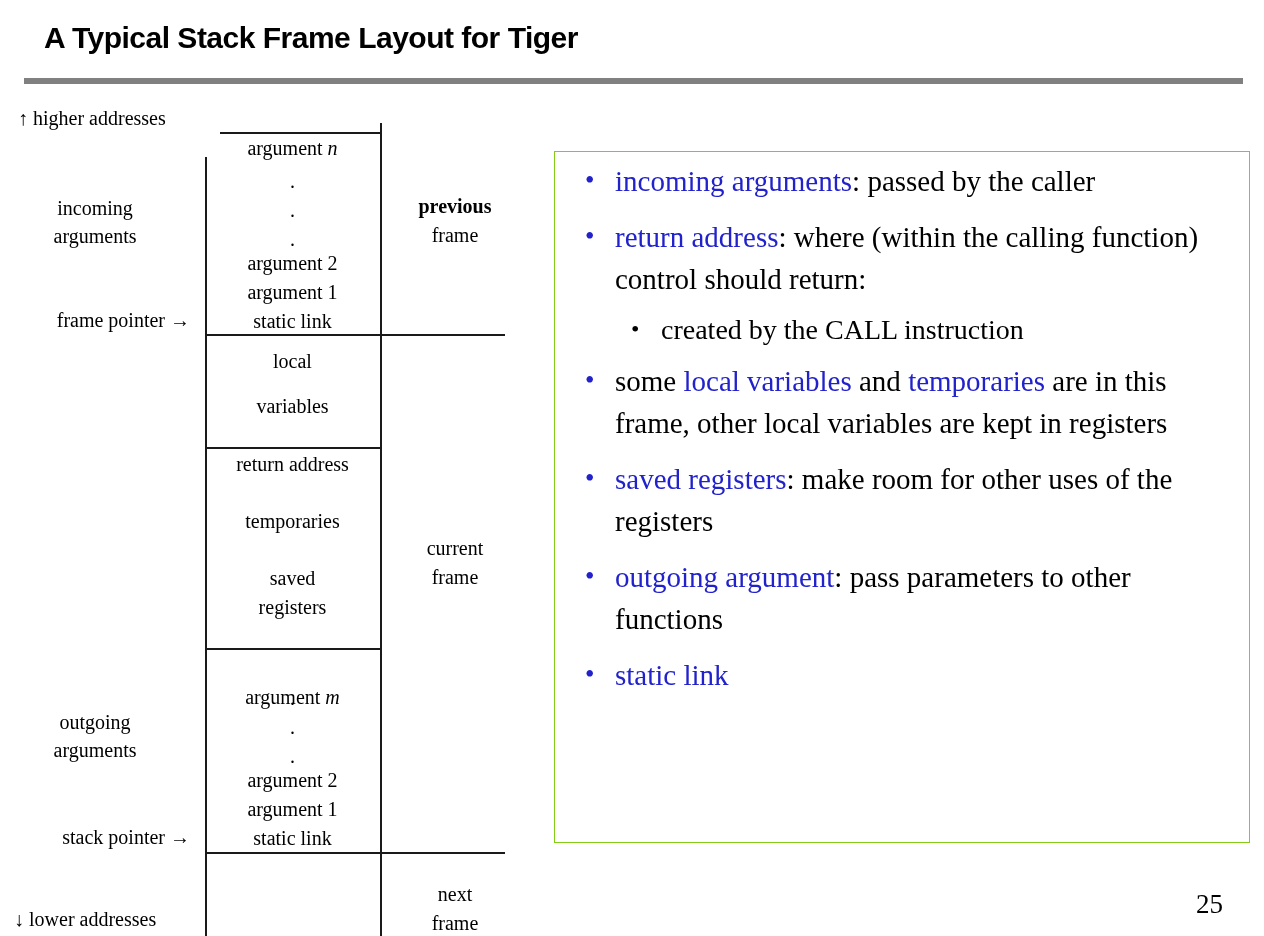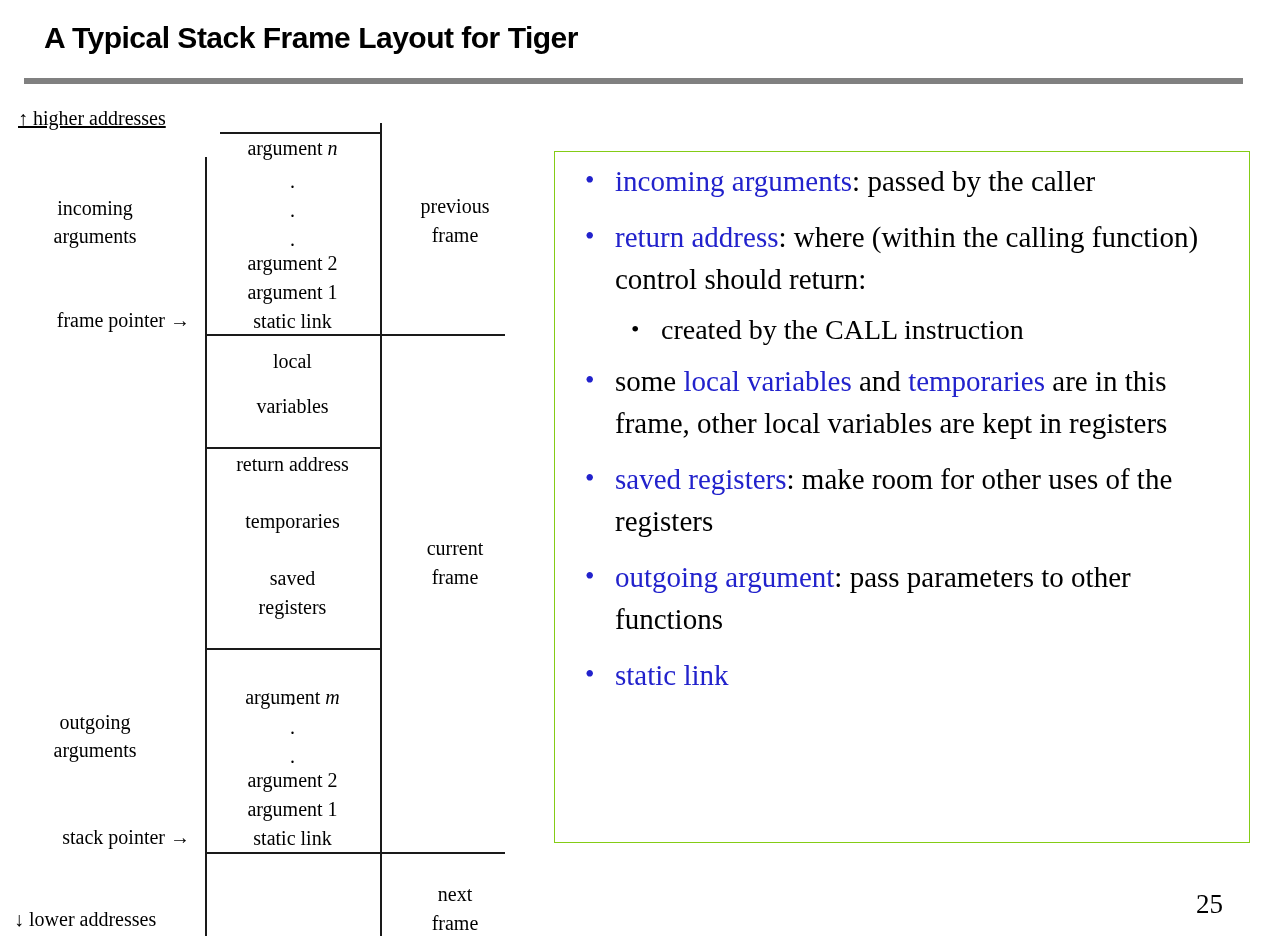--- a/index.html
+++ b/index.html
@@ -148,35 +148,35 @@
   }
 </style>
 </head>
 <body>
 
 <div id="slide-title">A Typical Stack Frame Layout for Tiger</div>
 <div id="title-rule"></div>
 
 <div id="diagram">
 
-  <div class="dlabel" style="left:18px; top:4px;text-decoration:underline;">↑ higher addresses</div>
+  <div class="dlabel" style="left:18px; top:4px;">↑ higher addresses</div>
 
   <div class="dlabel" style="left:0px; top:94px; width:190px; text-align:center;">incoming</div>
   <div class="dlabel" style="left:0px; top:122px; width:190px; text-align:center;">arguments</div>
 
   <div class="dlabel" style="left:0px; top:206px; width:190px; text-align:right;">frame pointer →</div>
 
   <div class="dlabel" style="left:0px; top:608px; width:190px; text-align:center;">outgoing</div>
   <div class="dlabel" style="left:0px; top:636px; width:190px; text-align:center;">arguments</div>
 
   <div class="dlabel" style="left:0px; top:723px; width:190px; text-align:right;">stack pointer →</div>
 
   <div class="dlabel" style="left:14px; top:805px;">↓ lower addresses</div>
 
-  <div class="frametag" style="top:92px;">previous</div>
+  <div class="frametag" style="top:92px;font-weight:bold;">previous</div>
   <div class="frametag" style="top:121px;">frame</div>
 
   <div class="frametag" style="top:434px;">current</div>
   <div class="frametag" style="top:463px;">frame</div>
 
   <div class="frametag" style="top:780px;">next</div>
   <div class="frametag" style="top:809px;">frame</div>
 
   <div class="hline" style="left:220px; top:32px;  width:160px;"></div>
 

